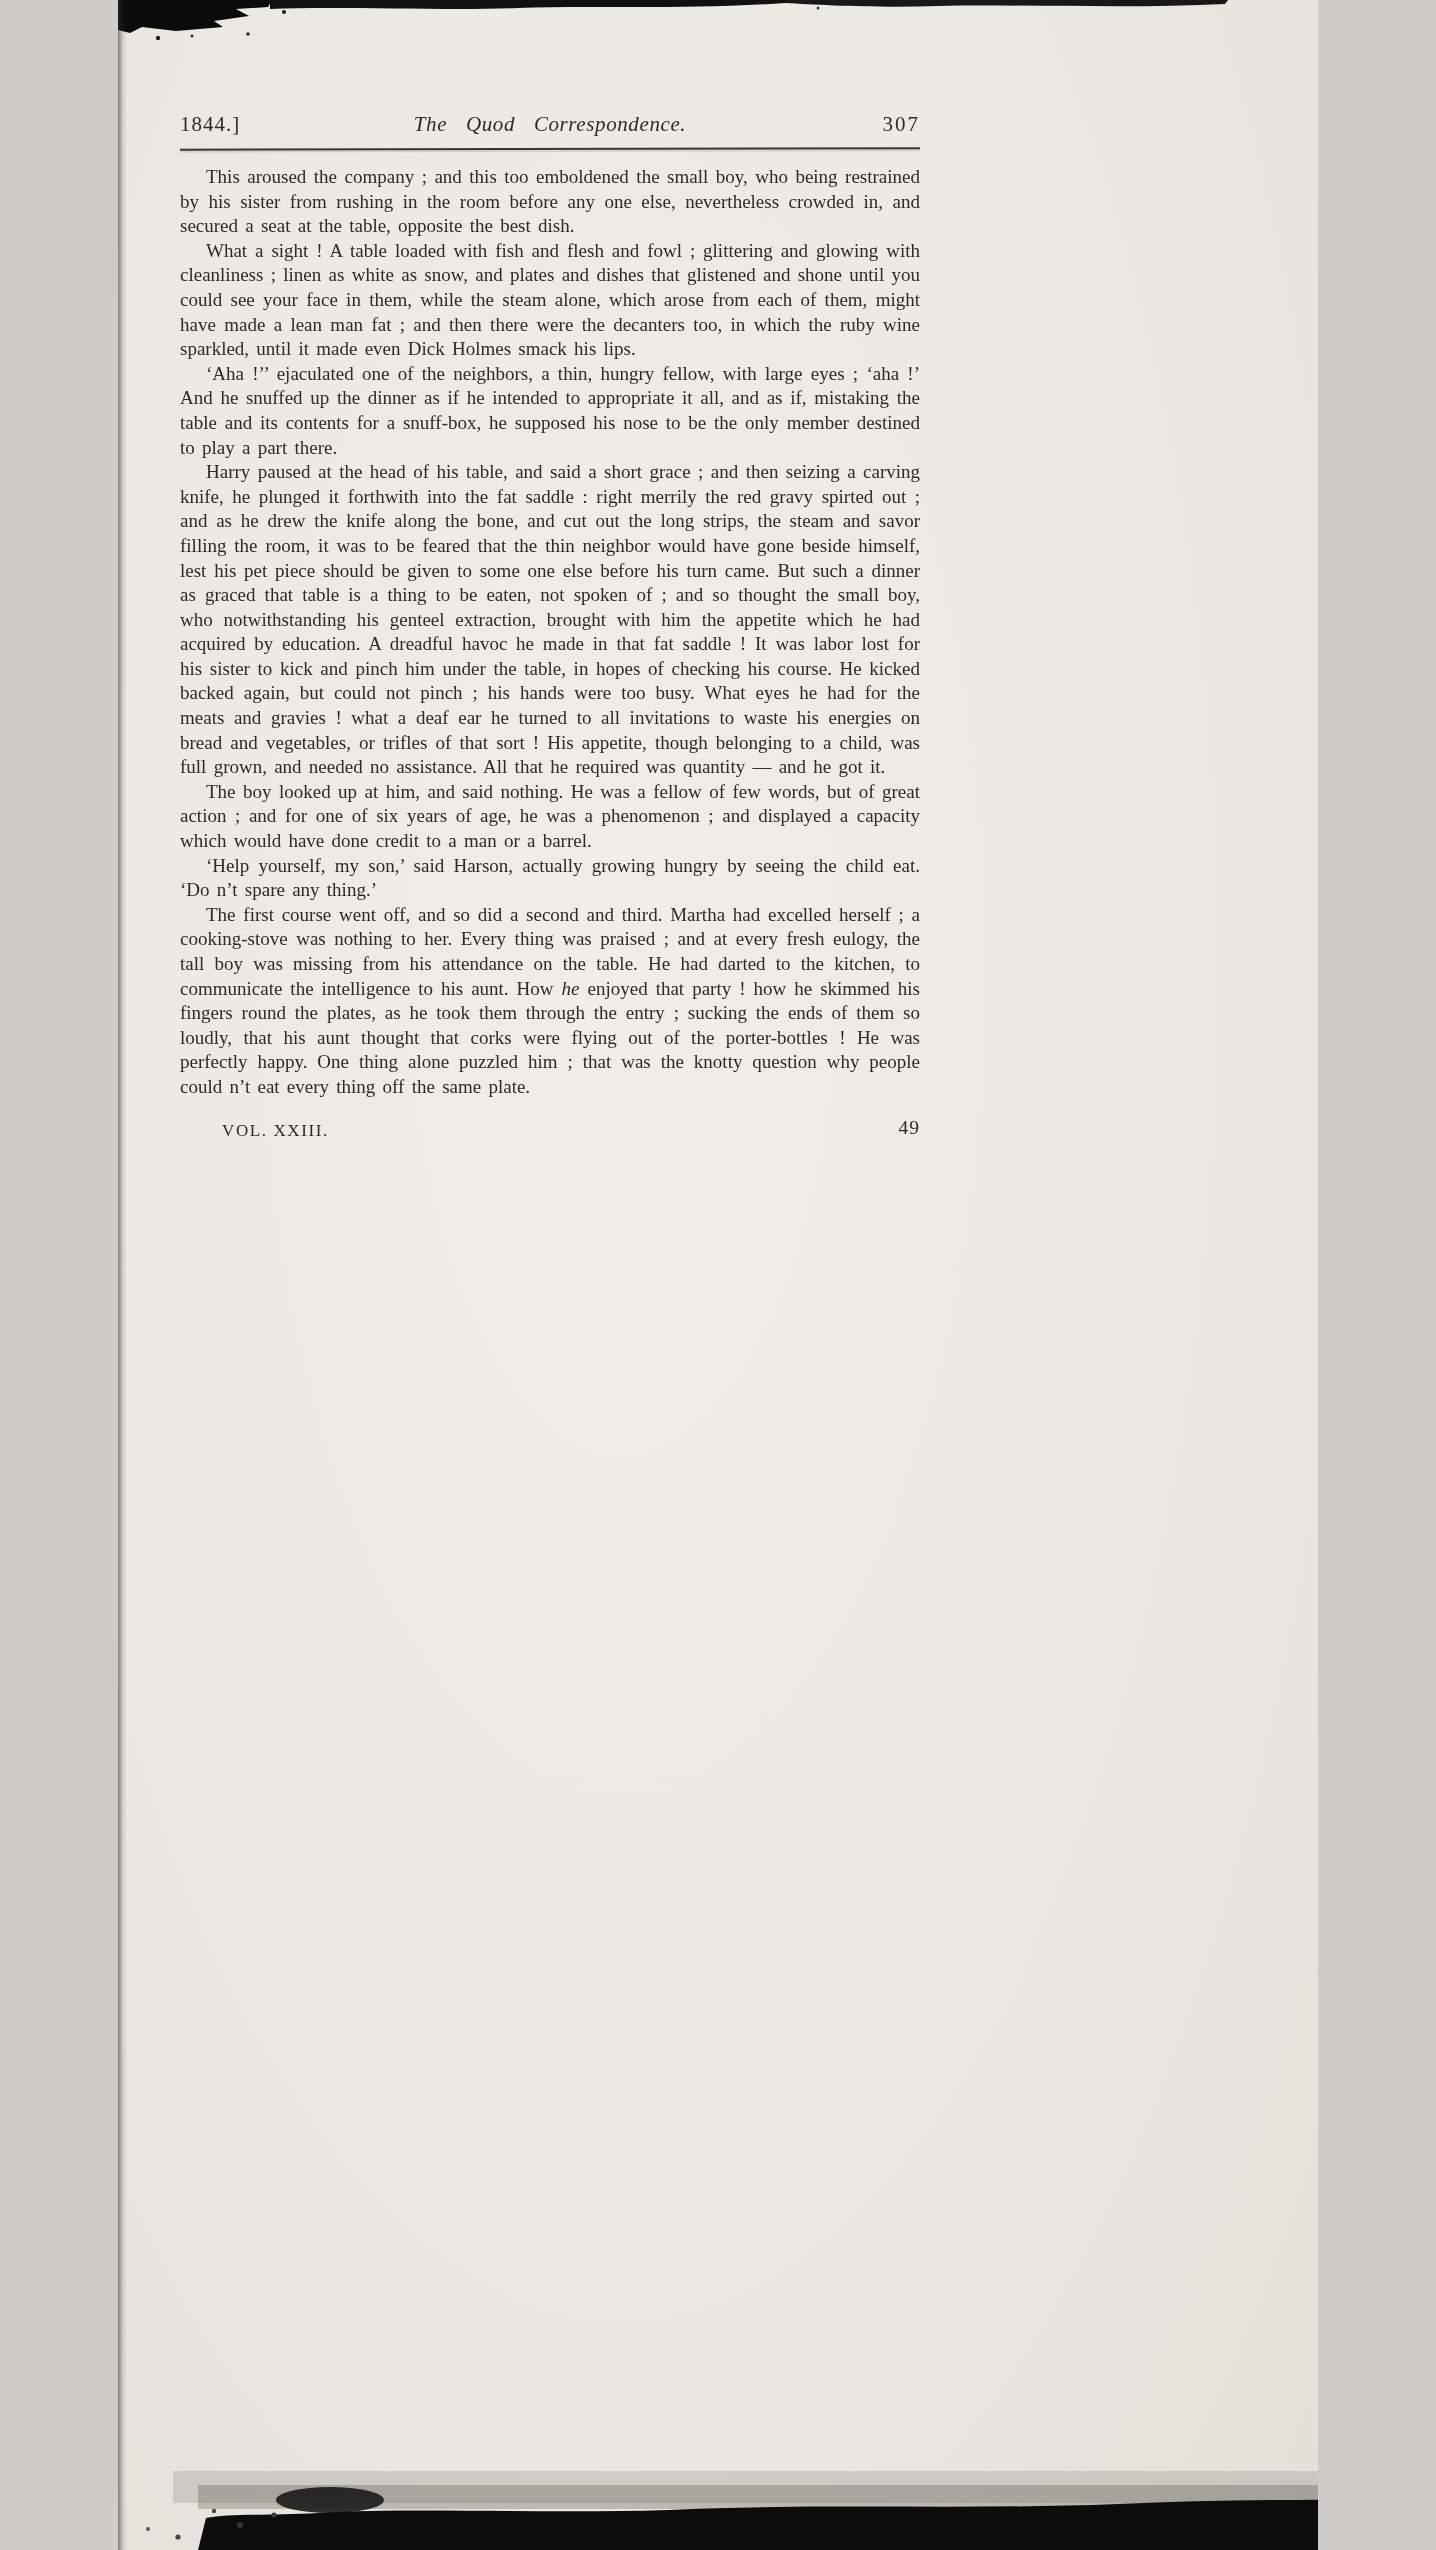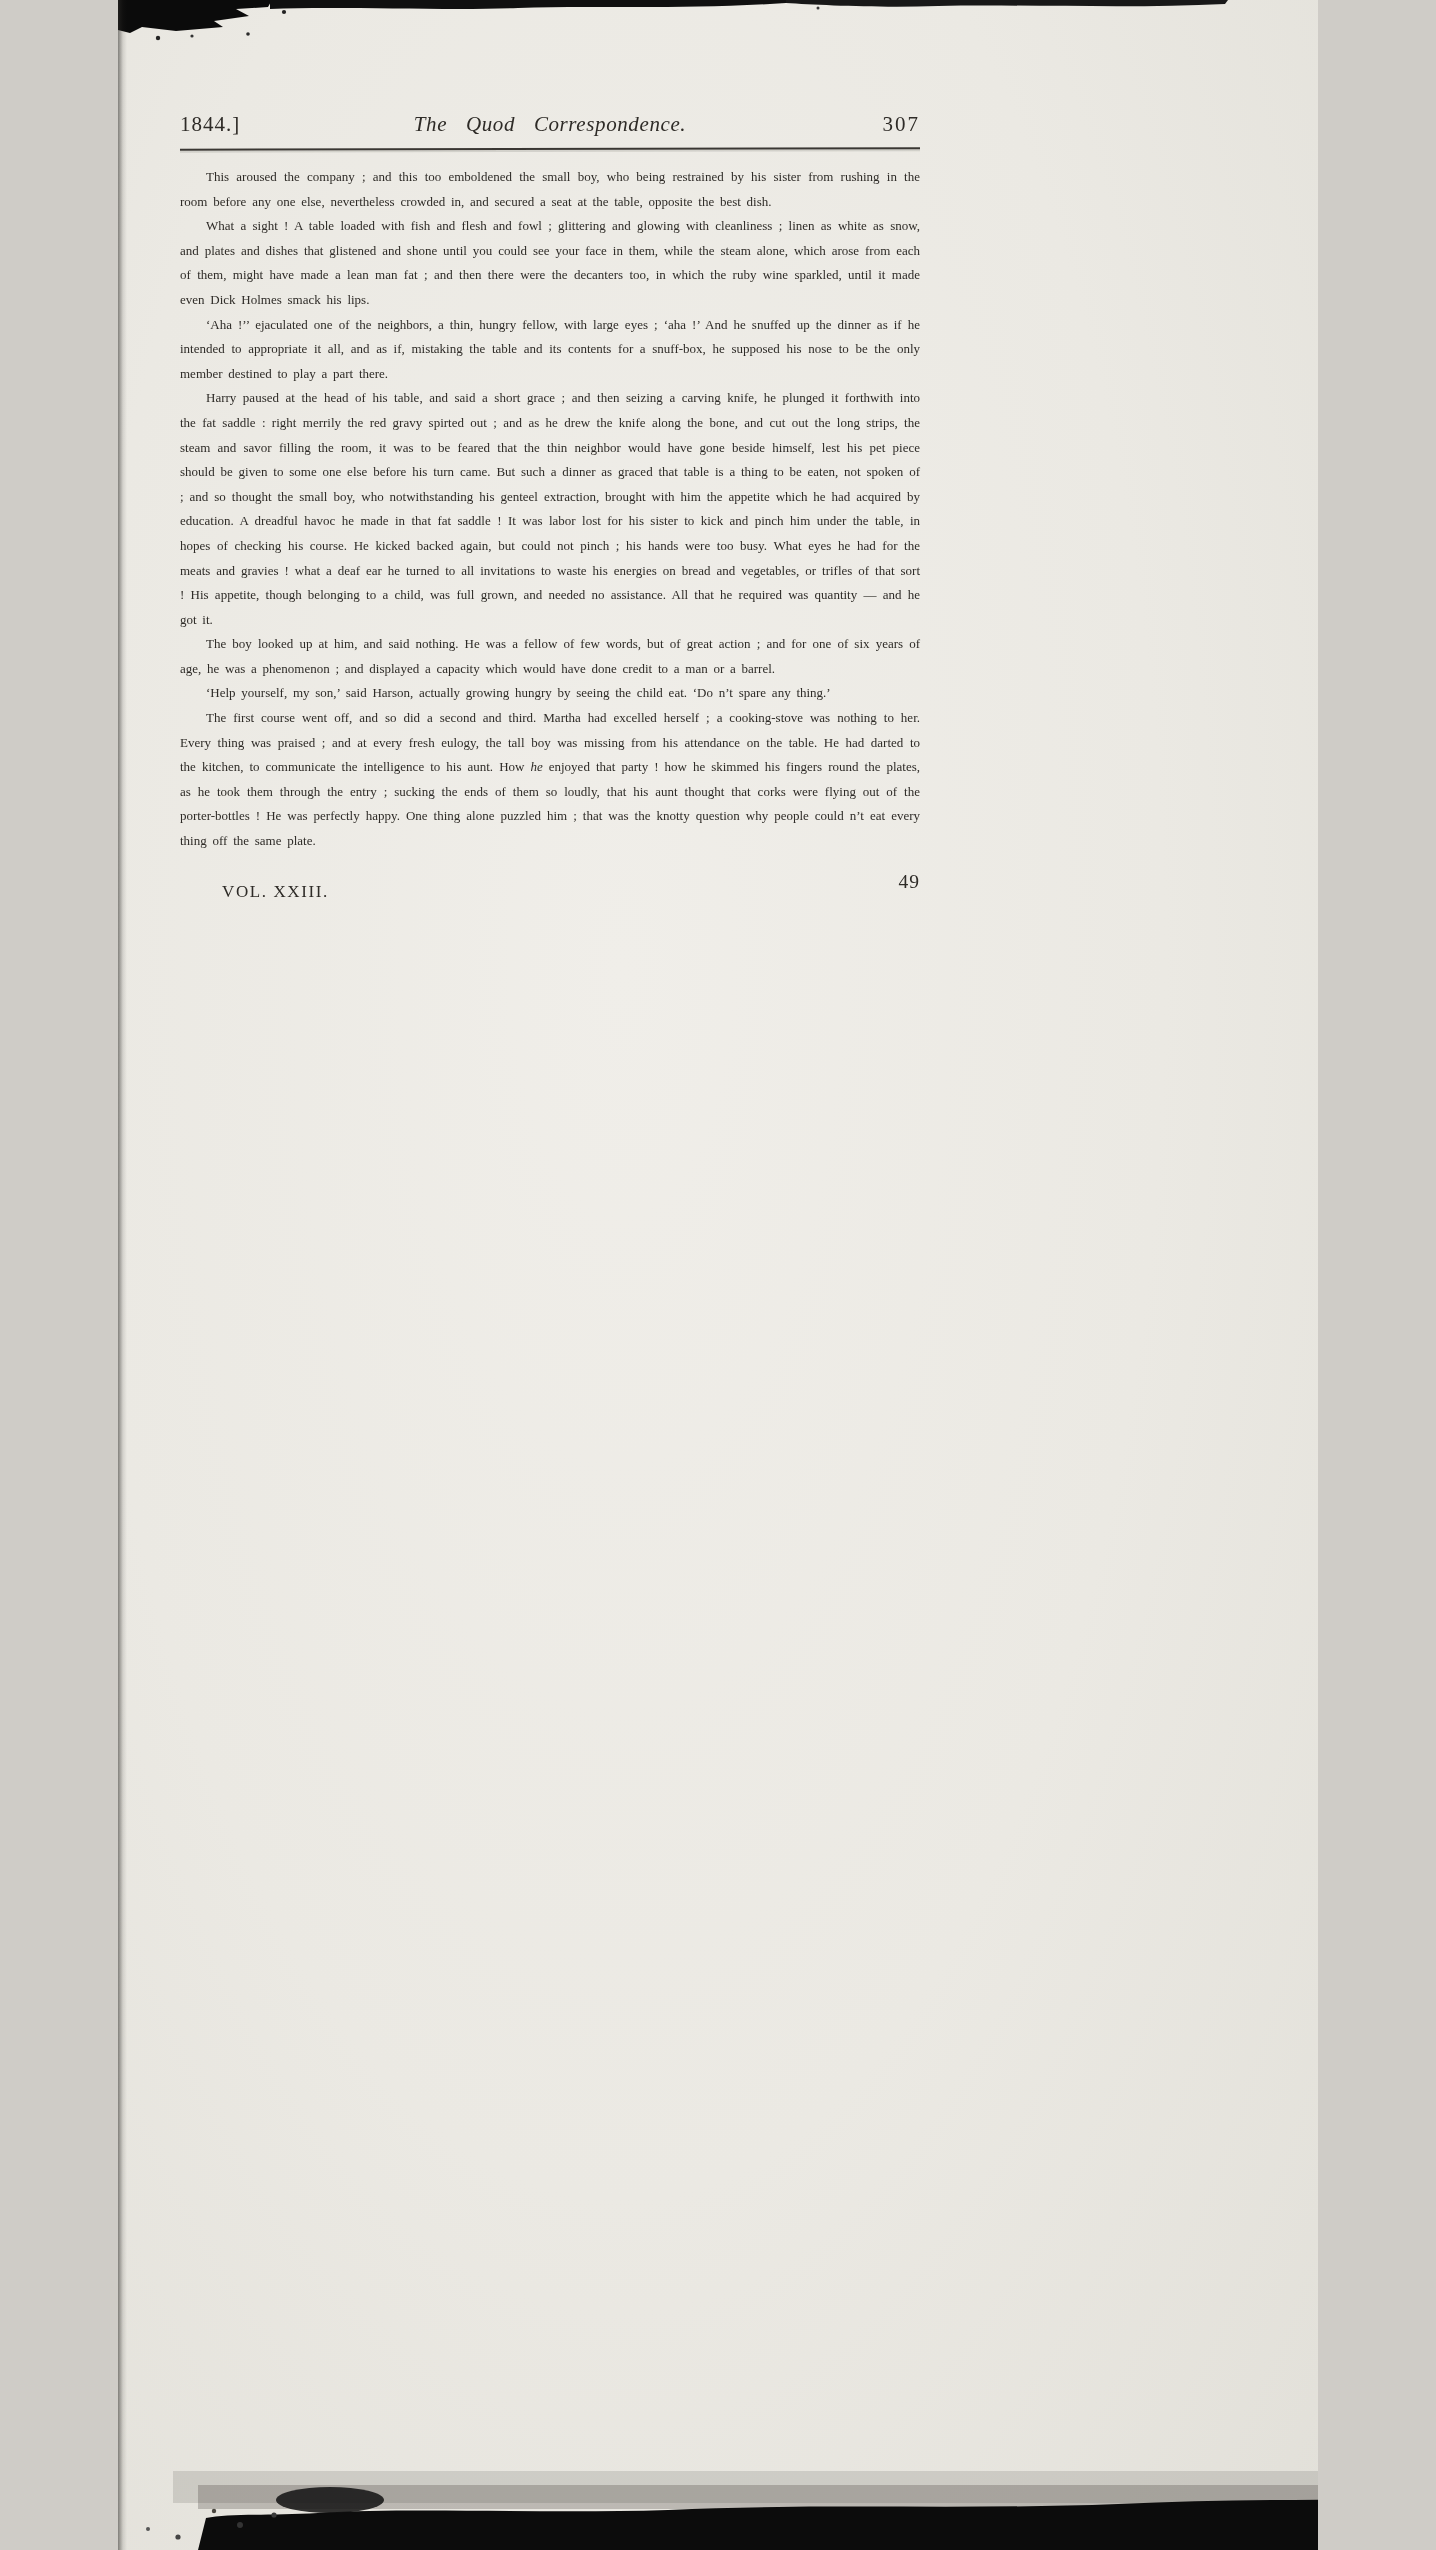--- a/index.html
+++ b/index.html
@@ -31,30 +31,30 @@
   .running-head .pageno { justify-self:end; letter-spacing:2px; }
 
   .head-rule {
     margin-top:11px; height:2px; background:#3a3733;
     transform:rotate(-0.12deg);
     box-shadow:0 2px 0 rgba(58,55,51,0.14);
   }
 
   .body-text {
     margin-top:15px;
-    font-size:13px; line-height:24.6px;
+    font-size:19px; line-height:24.6px;
     text-align:justify;
     word-spacing:2.5px;
   }
   .body-text p { margin:0; text-indent:26px; }
   .body-text i { font-style:italic; }
 
   .page-foot { position:relative; margin-top:17px; height:28px; }
   .page-foot .vol {
-    position:absolute; left:42px; top:11px;
+    position:absolute; left:42px; top:4px;
     font-size:17px; letter-spacing:1.6px;
   }
   .page-foot .sig {
     position:absolute; left:0; right:0; top:0;
     text-align:right; font-size:19.5px; letter-spacing:1px;
   }
 
   .smudge { position:absolute; }
   .sm-1 { left:1418px; top:1296px; width:16px; height:10px; background:#3c3a36; border-radius:45%; transform:rotate(22deg); opacity:.75; }
   .sm-2 { left:1423px; top:1312px; width:11px; height:42px; background:#2f2d2a; border-radius:50%/38%; transform:rotate(7deg); opacity:.85; }

